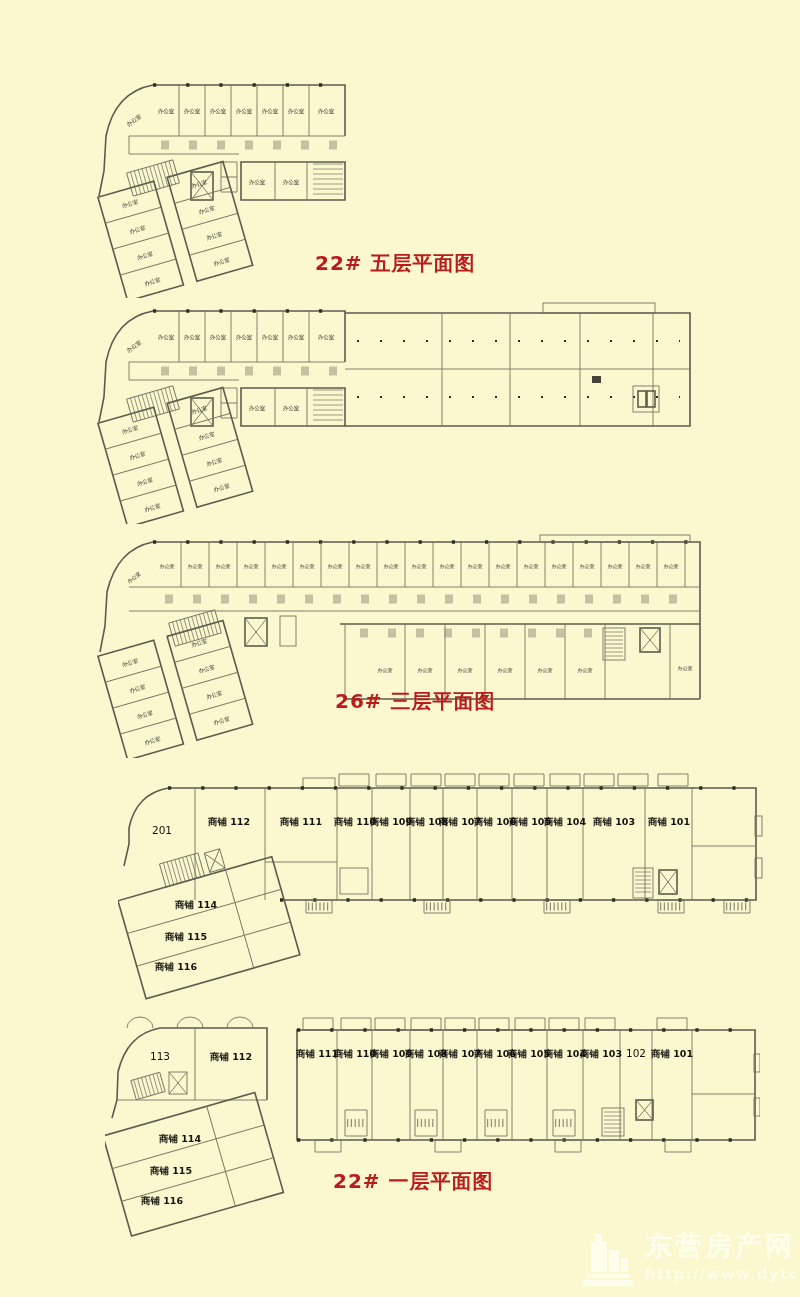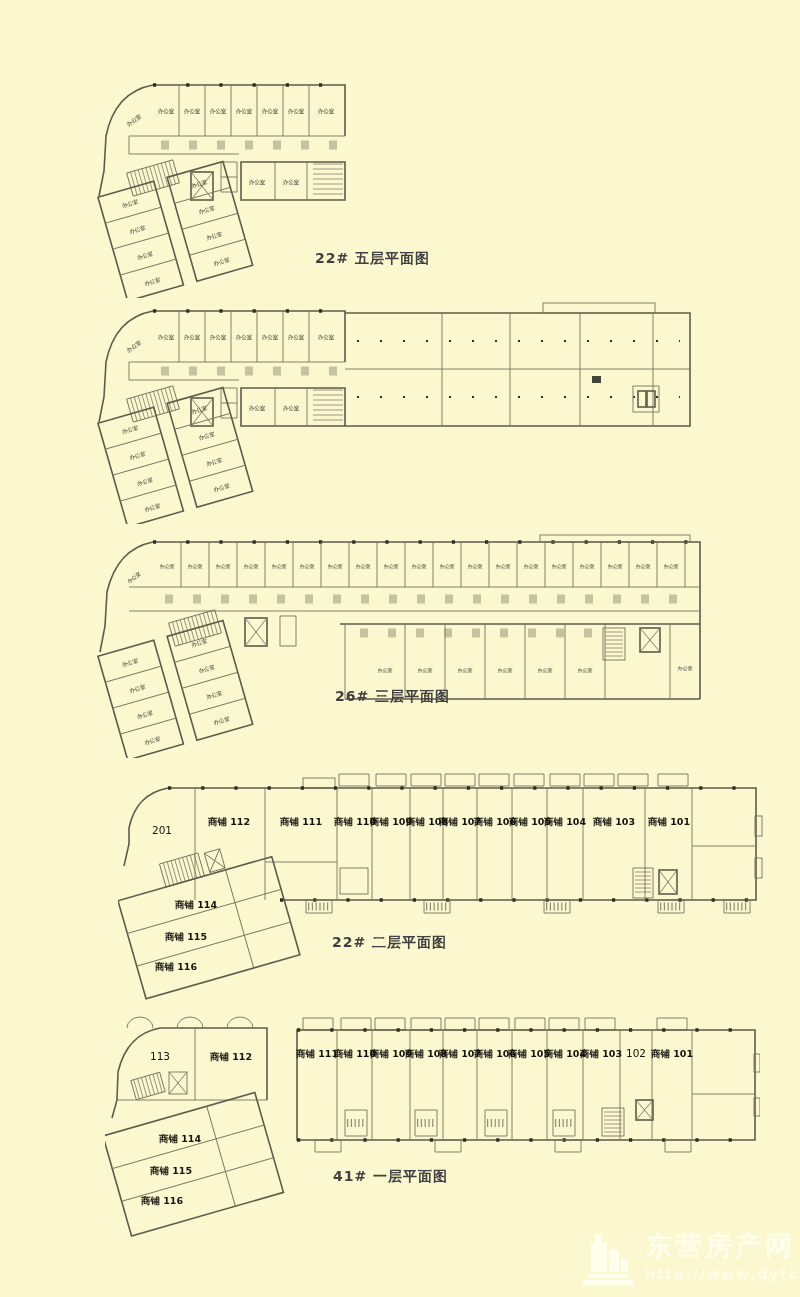--- a/index.html
+++ b/index.html
@@ -1,19 +1,19 @@
 <!DOCTYPE html>
 <html><head>
 <meta charset="utf-8">
 <style>
   *{margin:0;padding:0;box-sizing:border-box}
   body{font-family:"DejaVu Sans",sans-serif}
   .page{position:relative;width:800px;height:1297px;background:#FBF7CF;overflow:hidden}
   .plan{position:absolute}
-  .plan-title{position:absolute;font-size:14px;font-weight:bold;color:#404040;letter-spacing:1px;white-space:nowrap}
+  .plan-title{position:absolute;font-size:20px;font-weight:bold;color:#b91c1c;letter-spacing:1px;white-space:nowrap}
   svg .wall{stroke:#5d5c4c;stroke-width:1.6;fill:none}
   svg .thin{stroke:#75745f;stroke-width:.9;fill:none}
   svg .hatch{stroke:#75745f;stroke-width:.7;fill:none}
   svg .dots{stroke:#2e2d24;stroke-width:3.4;stroke-dasharray:3.2 30;fill:none}
   svg .fix{stroke:#8e8d74;stroke-width:9;stroke-dasharray:8 20;fill:none;opacity:.5}
   svg .vbar{stroke:#75745f;stroke-width:8;stroke-dasharray:1.2 2.6;fill:none;opacity:.8}
   svg .fillw{fill:#44443a}
   svg text{text-anchor:middle;fill:#20201a}
   svg .rm{font-size:5.5px;font-family:"DejaVu Sans",sans-serif}
   svg .rm3{font-size:5px;font-family:"DejaVu Sans",sans-serif}
@@ -238,21 +238,20 @@
     <text class="shop" x="342" y="59">商铺 107</text>
     <text class="shop" x="377" y="59">商铺 106</text>
     <text class="shop" x="412" y="59">商铺 105</text>
     <text class="shop" x="447" y="59">商铺 104</text>
     <text class="shop" x="496" y="59">商铺 103</text>
     <text class="shop" x="551" y="59">商铺 101</text>
     <text class="shop" x="78" y="142">商铺 114</text>
     <text class="shop" x="68" y="174">商铺 115</text>
     <text class="shop" x="58" y="204">商铺 116</text>
   </svg>
-  <div class="plan-title" style="left:332px;top:934px">22# 二层平面图</div>
 
   <svg class="plan" style="left:105px;top:1014px" width="655" height="234" viewBox="0 0 655 234">
     <g>
       <path class="wall" d="M55,14 H162 V86 M55,14 Q22,20 13,58 L12,86 L7,104"></path>
       <path class="thin" d="M90,14 V86 M12,86 H162"></path>
       <path class="thin" d="M22,14 a13,11 0 0 1 26,0 M72,14 a13,11 0 0 1 26,0 M122,14 a13,11 0 0 1 26,0"></path>
       <g>
         <rect class="thin" x="64" y="58" width="18" height="22"></rect>
         <path class="thin" d="M64,58 L82,80 M82,58 L64,80"></path>
       </g>
@@ -293,21 +292,21 @@
     <text class="shop" x="390" y="43">商铺 106</text>
     <text class="shop" x="424" y="43">商铺 105</text>
     <text class="shop" x="460" y="43">商铺 104</text>
     <text class="shop" x="496" y="43">商铺 103</text>
     <text class="num" x="531" y="43">102</text>
     <text class="shop" x="567" y="43">商铺 101</text>
     <text class="shop" x="75" y="128">商铺 114</text>
     <text class="shop" x="66" y="160">商铺 115</text>
     <text class="shop" x="57" y="190">商铺 116</text>
   </svg>
-  <div class="plan-title" style="left:333px;top:1168px">41# 一层平面图</div>
+  <div class="plan-title" style="left:333px;top:1168px">22# 一层平面图</div>
 
   <div class="watermark">
     <svg width="50" height="58" viewBox="0 0 50 58" style="color:rgba(255,254,238,.95)">
       <g fill="currentColor">
         <rect x="0" y="50" width="50" height="6"></rect>
         <rect x="4" y="44" width="42" height="4"></rect>
         <rect x="8" y="12" width="16" height="30"></rect>
         <rect x="26" y="20" width="10" height="22"></rect>
         <rect x="38" y="28" width="7" height="14"></rect>
         <rect x="12" y="4" width="7" height="8"></rect>

